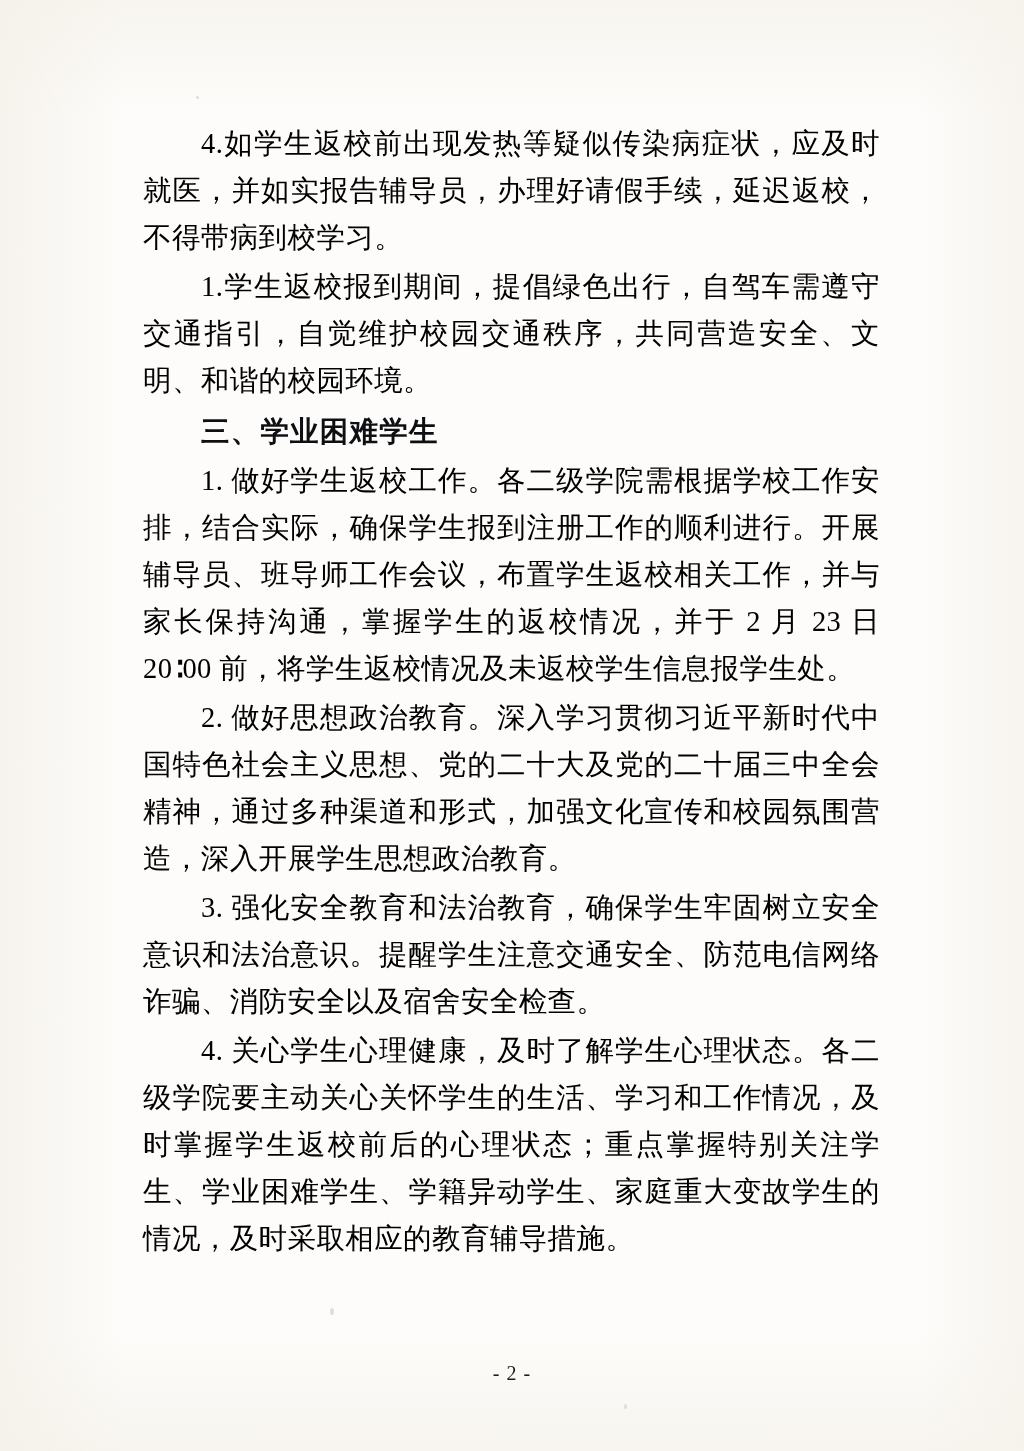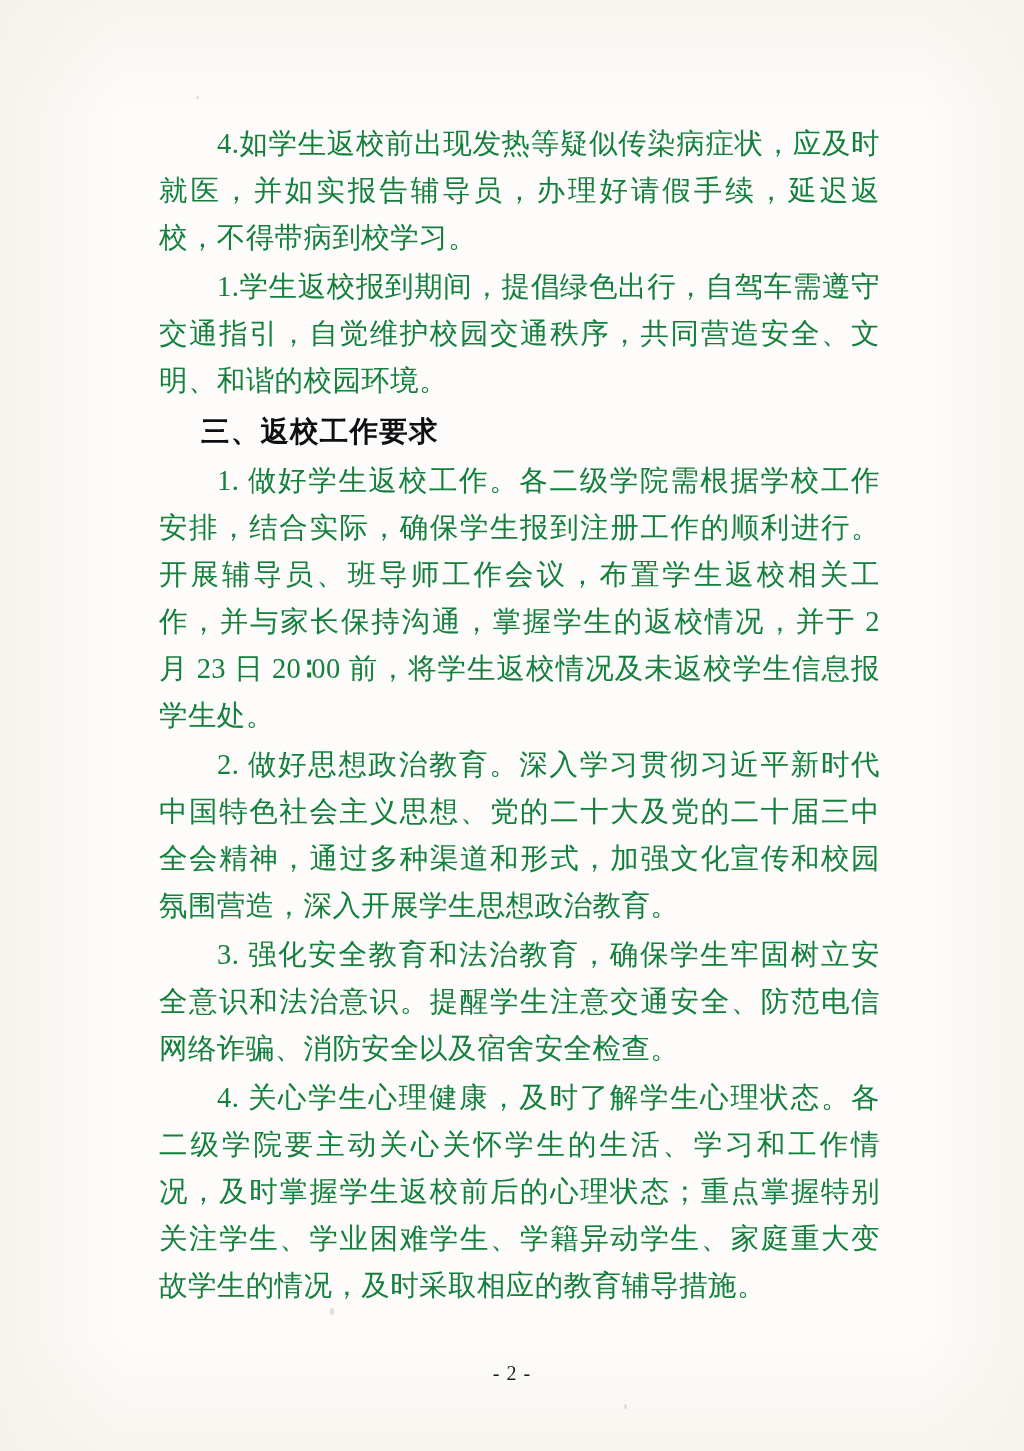--- a/index.html
+++ b/index.html
@@ -28,24 +28,24 @@
   }
   .content {
     position: absolute;
     left: 143px;
     top: 120px;
     width: 737px;
   }
   .para {
     font-size: 28.5px;
     line-height: 47px;
-    color: #15803d;
+    color: #000000;
     text-align: justify;
     text-justify: inter-ideograph;
-    margin: 0 0 2px 16px;
+    margin: 0 0 2px 0;
     letter-spacing: 0.4px;
     font-family: "Liberation Serif", "DejaVu Serif", serif;
   }
   .para.indent {
     text-indent: 58px;
   }
   .heading {
     font-size: 28.5px;
     line-height: 47px;
     color: #0d0f12;
@@ -79,21 +79,21 @@
 
 <div class="page">
   <div class="paper-tint"></div>
 
   <div class="content">
 
     <p class="para indent">4.如学生返校前出现发热等疑似传染病症状，应及时就医，并如实报告辅导员，办理好请假手续，延迟返校，不得带病到校学习。</p>
 
     <p class="para indent">1.学生返校报到期间，提倡绿色出行，自驾车需遵守交通指引，自觉维护校园交通秩序，共同营造安全、文明、和谐的校园环境。</p>
 
-    <h2 class="heading">三、返校工作要求</h2>
+    <h2 class="heading">三、学业困难学生</h2>
 
     <p class="para indent">1. 做好学生返校工作。各二级学院需根据学校工作安排，结合实际，确保学生报到注册工作的顺利进行。开展辅导员、班导师工作会议，布置学生返校相关工作，并与家长保持沟通，掌握学生的返校情况，并于 2 月 23 日 20∶00 前，将学生返校情况及未返校学生信息报学生处。</p>
 
     <p class="para indent">2. 做好思想政治教育。深入学习贯彻习近平新时代中国特色社会主义思想、党的二十大及党的二十届三中全会精神，通过多种渠道和形式，加强文化宣传和校园氛围营造，深入开展学生思想政治教育。</p>
 
     <p class="para indent">3. 强化安全教育和法治教育，确保学生牢固树立安全意识和法治意识。提醒学生注意交通安全、防范电信网络诈骗、消防安全以及宿舍安全检查。</p>
 
     <p class="para indent">4. 关心学生心理健康，及时了解学生心理状态。各二级学院要主动关心关怀学生的生活、学习和工作情况，及时掌握学生返校前后的心理状态；重点掌握特别关注学生、学业困难学生、学籍异动学生、家庭重大变故学生的情况，及时采取相应的教育辅导措施。</p>
 
   </div>

